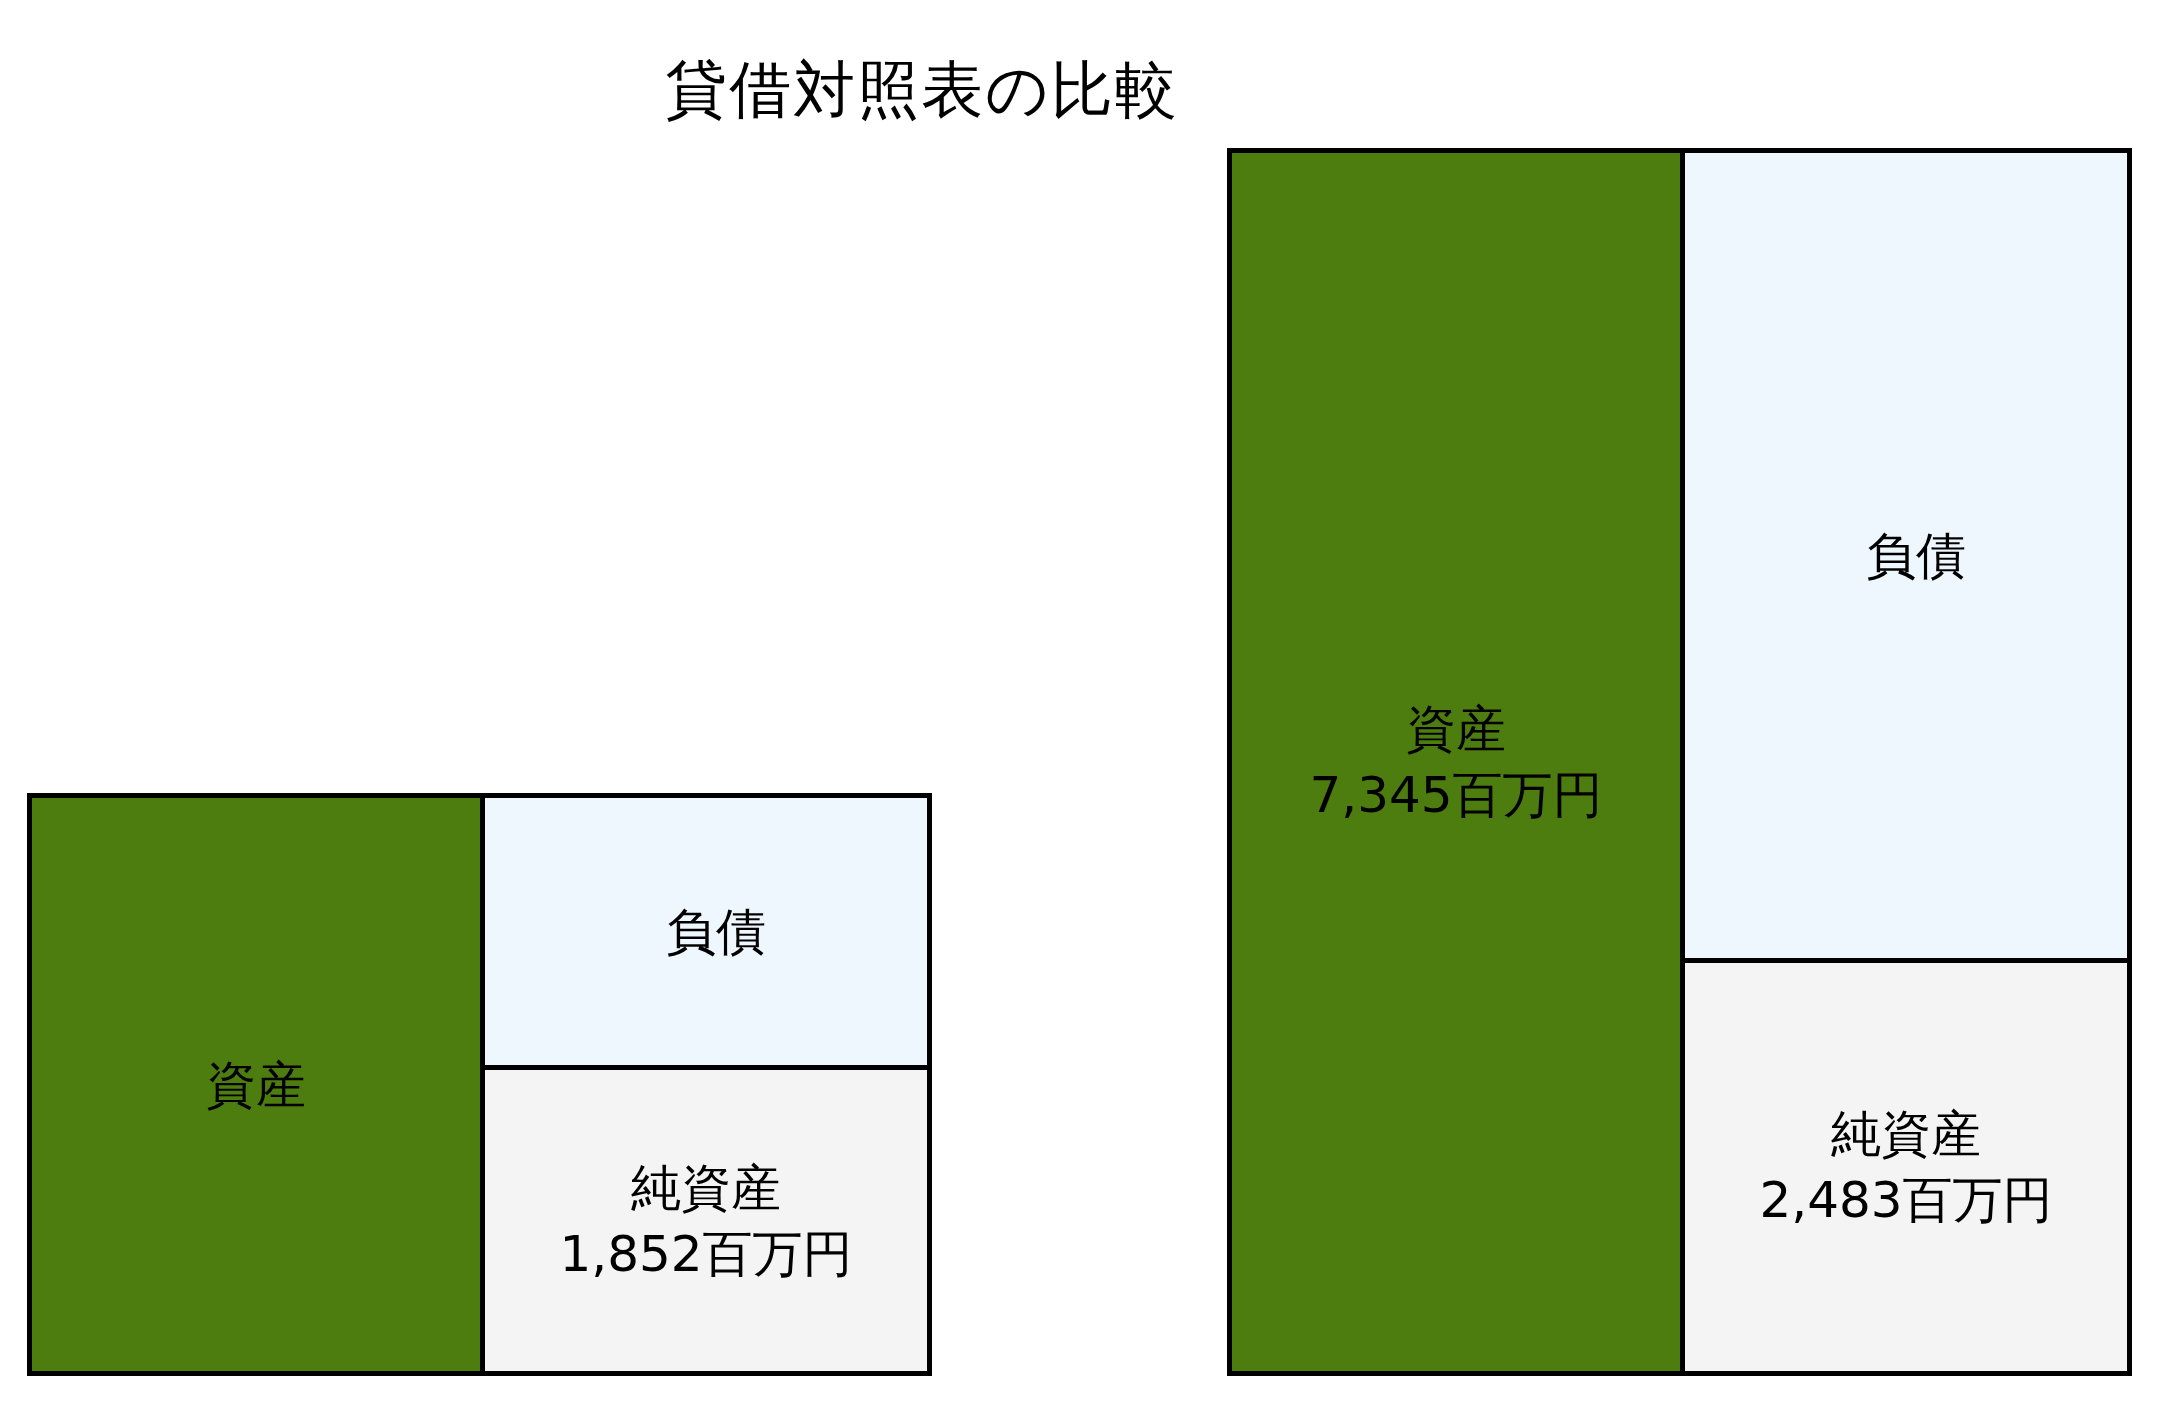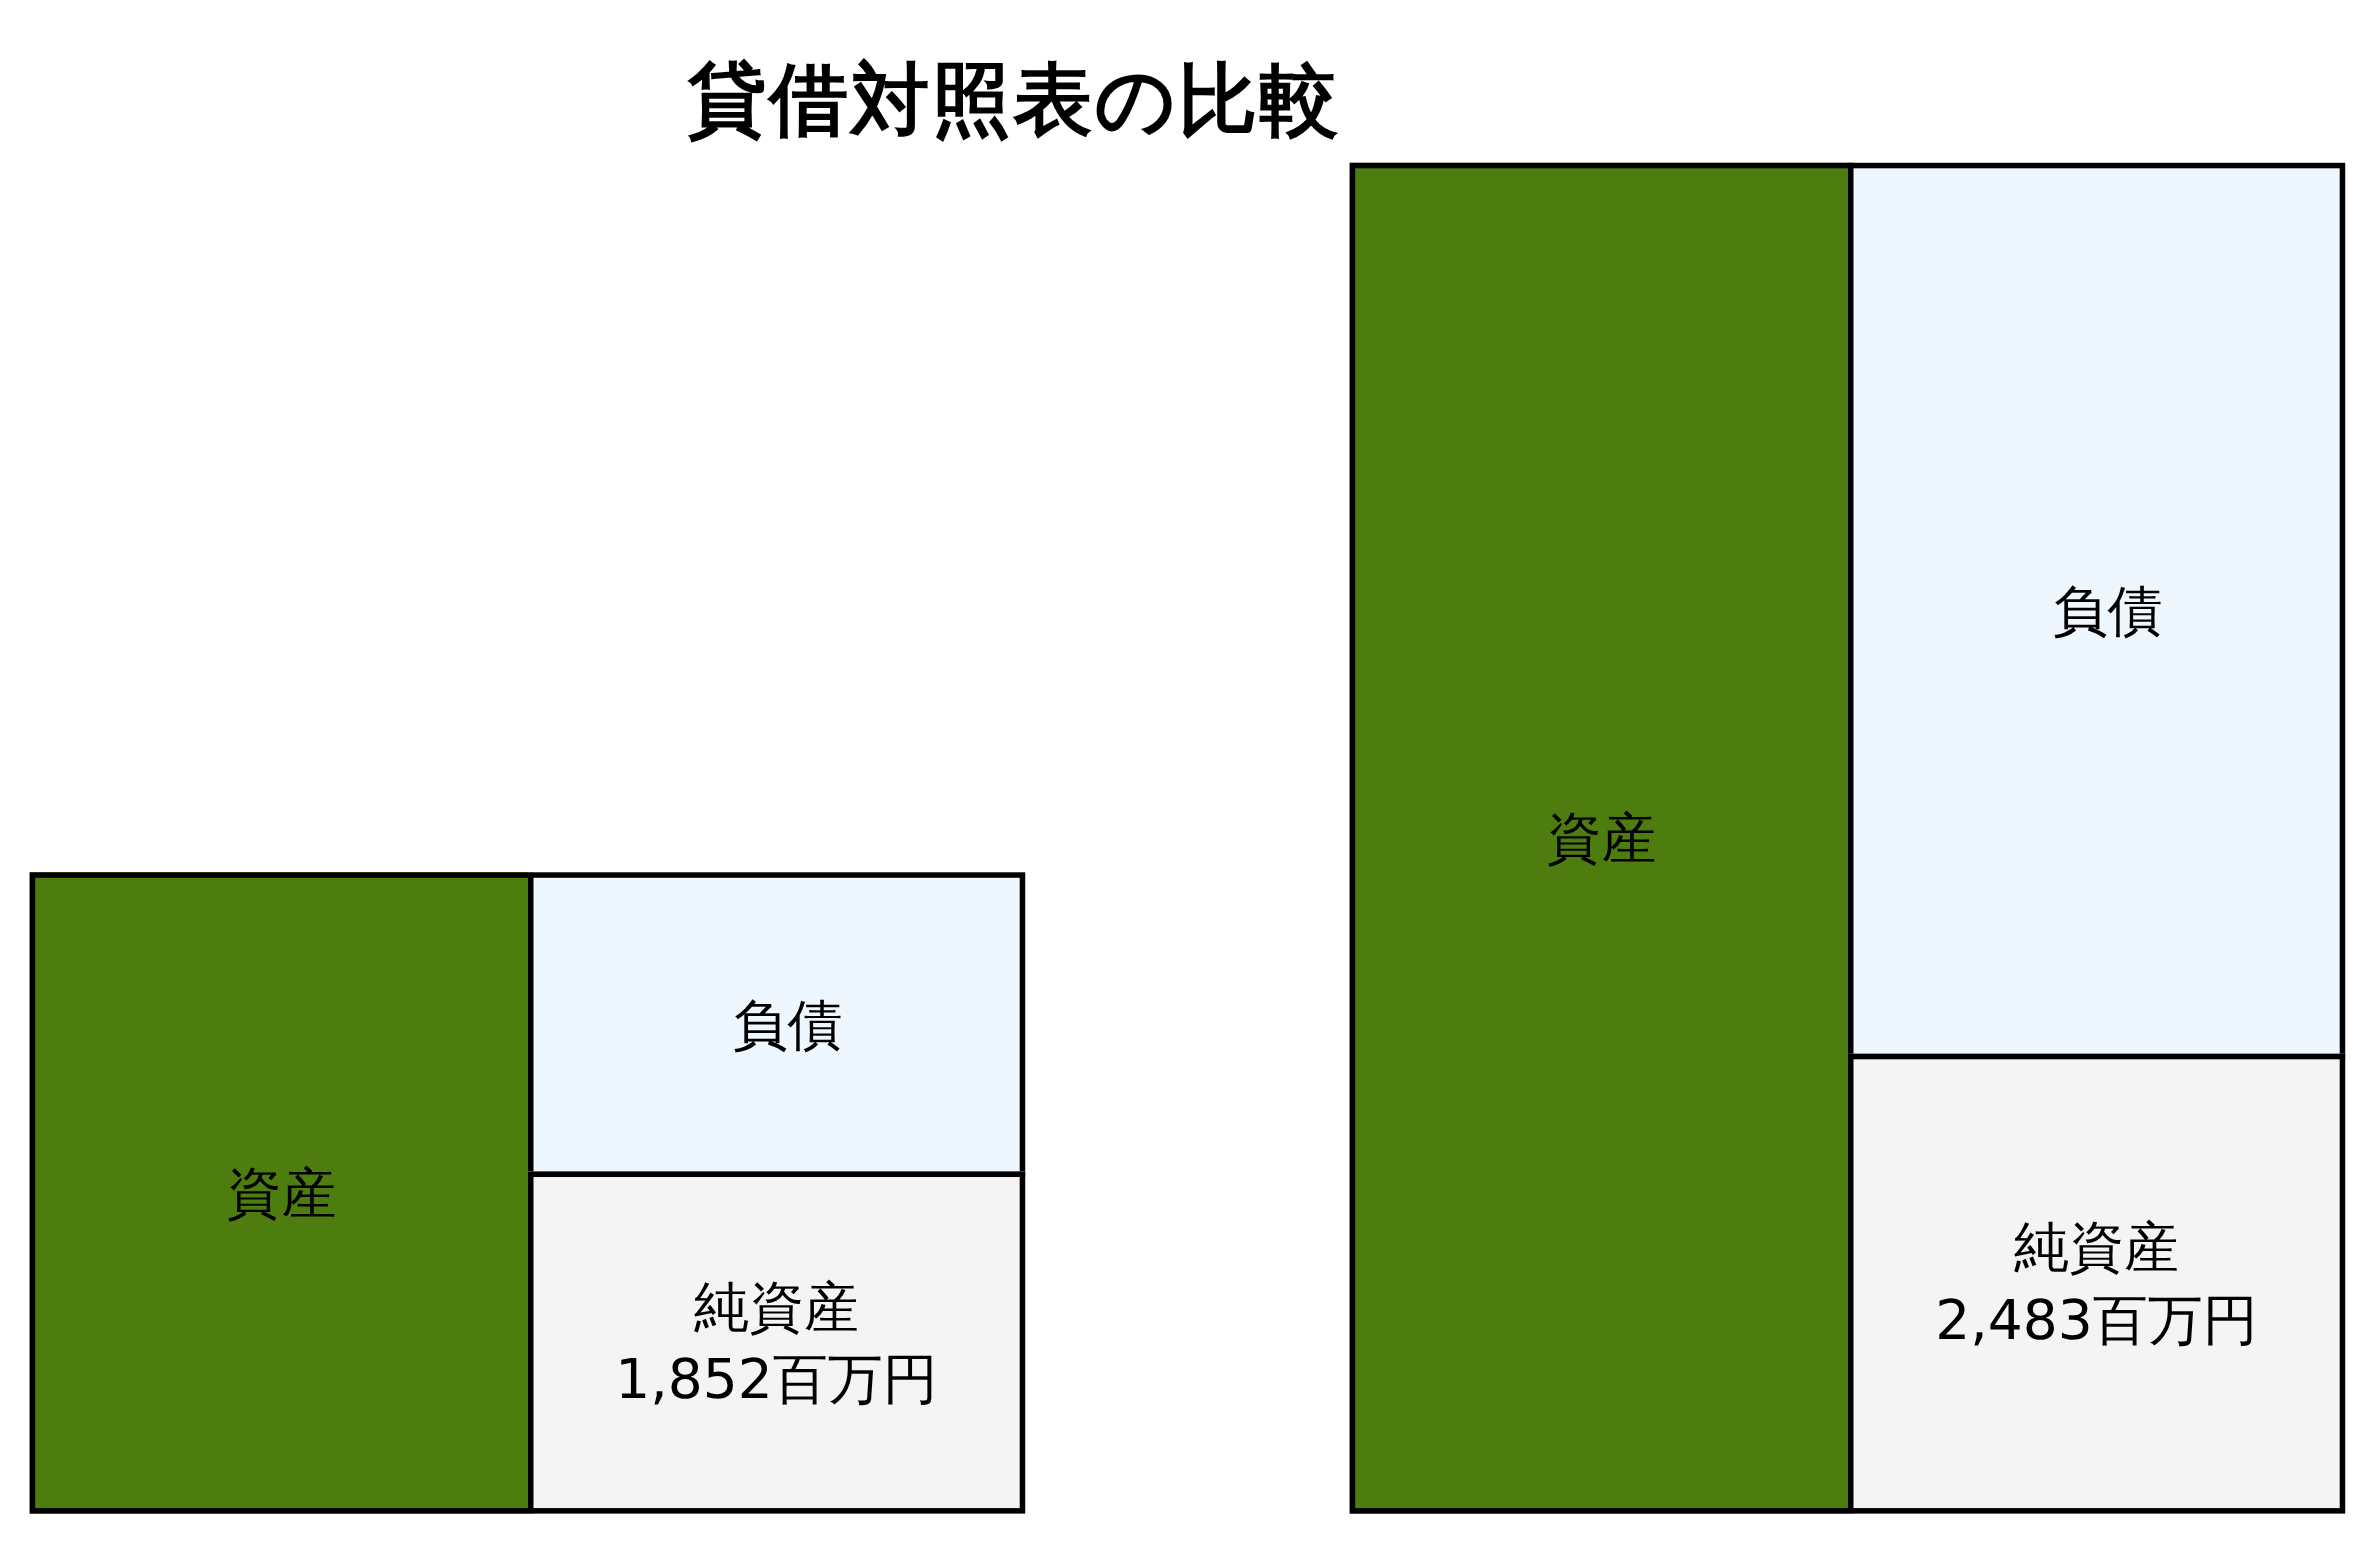--- a/index.html
+++ b/index.html
@@ -1,19 +1,19 @@
 <!DOCTYPE html>
 <html><head>
 <meta charset="utf-8">
 <style>
   html, body { margin: 0; padding: 0; background: #ffffff; }
   body { width: 2160px; height: 1405px; position: relative; overflow: hidden;
          font-family: "DejaVu Sans", "Liberation Sans", sans-serif; color: #000; }
   .title { position: absolute; left: 0; width: 1844px; top: 40px; text-align: center;
-           font-size: 72px; line-height: 100px; font-weight: bold; letter-spacing: 2px; }
+           font-size: 62px; line-height: 100px; font-weight: normal; letter-spacing: 2px; }
   .bs { position: absolute; box-sizing: border-box; }
   .cell { position: absolute; box-sizing: border-box; border: 5px solid #000;
           display: flex; flex-direction: column; align-items: center; justify-content: center; }
   .assets { background: #4d7c0f; }
   .liab { background: #EEF6FE; padding-left: 20px; }
   .net { background: #F4F4F4; }
   .lbl { font-size: 50px; line-height: 66px; white-space: nowrap; text-align: center; }
 </style>
 </head>
 <body>
@@ -29,20 +29,21 @@
   </div>
   <div class="cell net" style="left:453px; top:272px; width:452px; height:311px;">
     <div class="lbl">純資産</div>
     <div class="lbl">1,852百万円</div>
   </div>
 </div>
 
 <div class="bs" style="left:1227px; top:148px; width:905px; height:1228px;">
   <div class="cell assets" style="left:0; top:0; width:458px; height:1228px;">
     <div class="lbl">資産</div>
+    <div class="lbl">7,345百万円</div>
   </div>
   <div class="cell liab" style="left:453px; top:0; width:452px; height:815px;">
     <div class="lbl">負債</div>
   </div>
   <div class="cell net" style="left:453px; top:810px; width:452px; height:418px;">
     <div class="lbl">純資産</div>
     <div class="lbl">2,483百万円</div>
   </div>
 </div>
 

